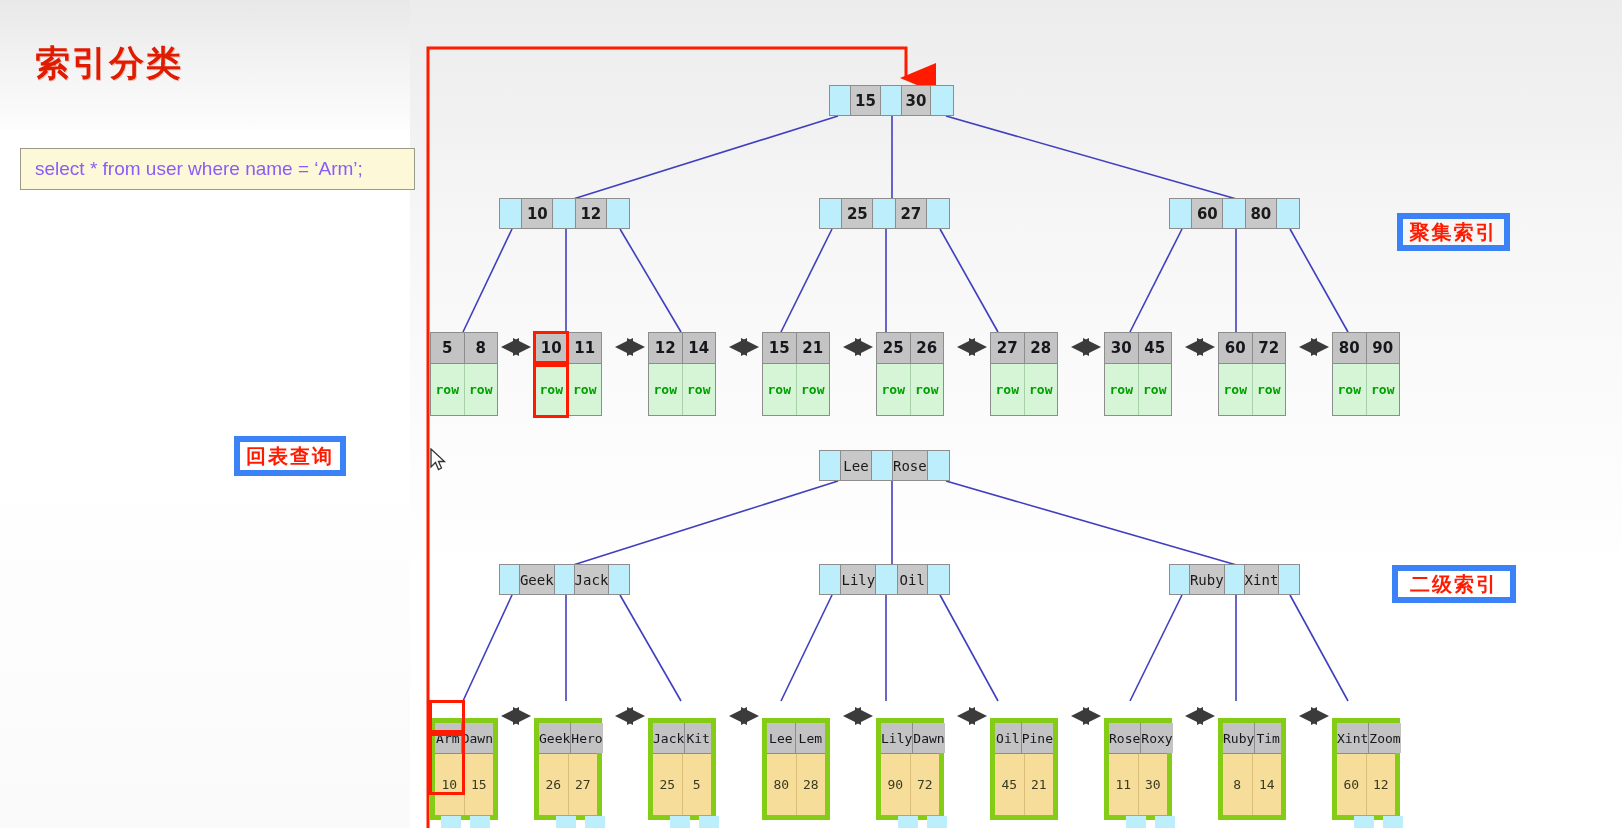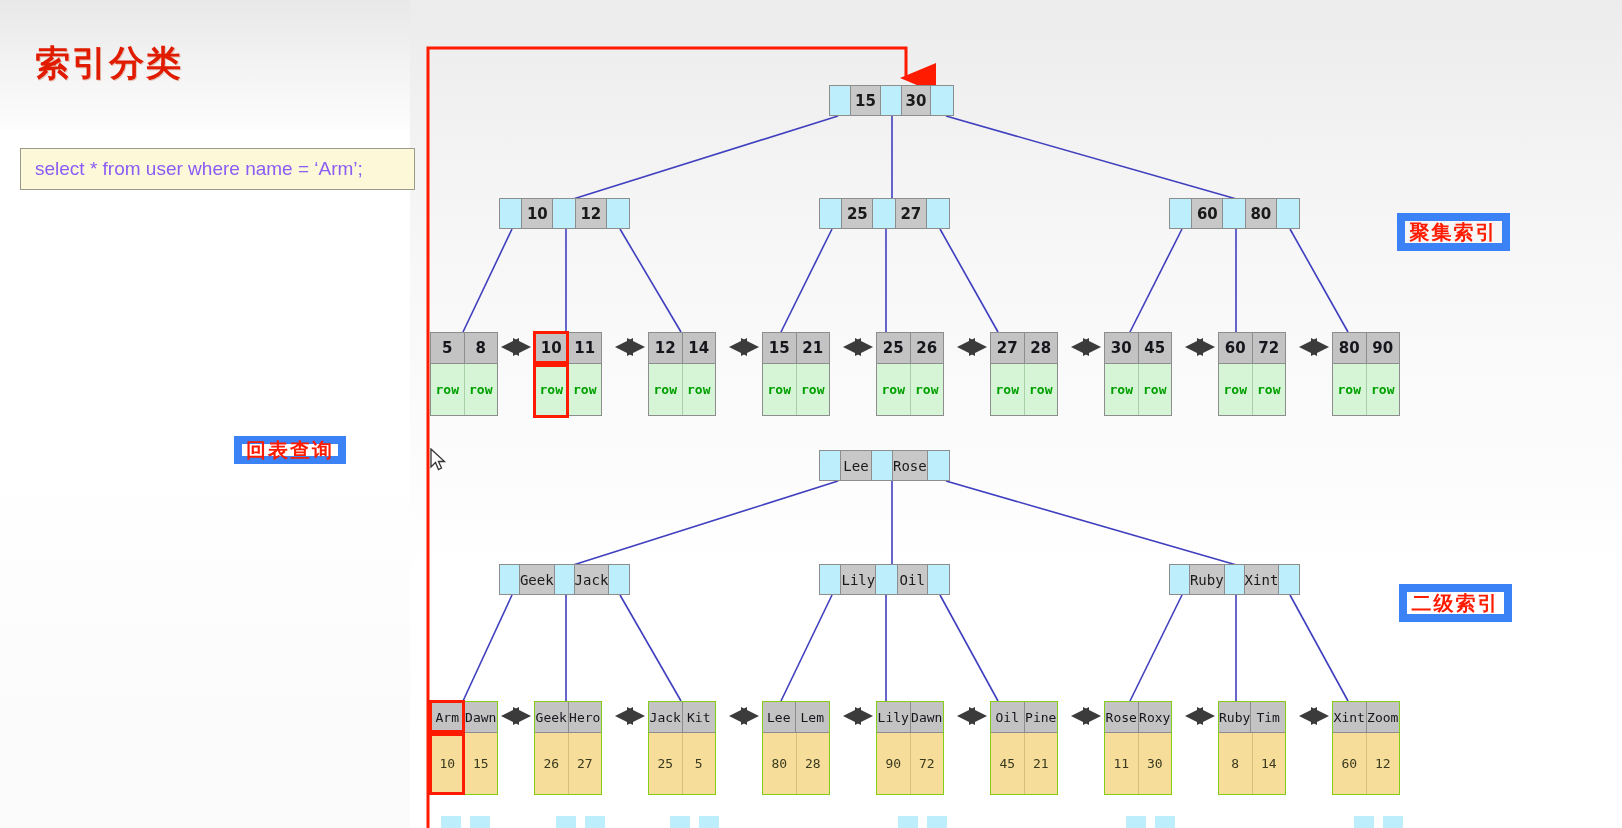--- a/index.html
+++ b/index.html
@@ -34,28 +34,28 @@
   #sql-box{
     position:absolute; left:20px; top:148px; width:395px; height:42px;
     background:#fdf8d8; border:1px solid #9a9a8a;
     display:flex; align-items:center; padding-left:14px;
   }
   #sql-text{ color:#8b5cf6; font-size:19px; white-space:nowrap;
     font-family:"Liberation Sans", sans-serif; }
 
   
   .callout{
-    position:absolute; border:8px solid #3b82f6; background:transparent;
+    position:absolute; border:6px solid #3b82f6; background:transparent;
     color:#ff1b00; font-size:20px; font-weight:bold; letter-spacing:2px;
     display:flex; align-items:center; justify-content:center;
     font-family:Liberation Mono, monospace;
   }
-  #callout-back-table{ left:234px; top:436px; width:112px; height:28px; }
+  #callout-back-table{ left:234px; top:436px; width:112px; height:40px; }
   #callout-clustered{ left:1397px; top:213px; width:113px; height:38px; }
-  #callout-secondary{ left:1392px; top:584px; width:113px; height:38px;margin-left:7px; }
+  #callout-secondary{ left:1392px; top:565px; width:124px; height:38px; }
 
   
   #links{ position:absolute; left:0; top:0; width:1622px; height:828px; }
 
   
   .node{ position:absolute; display:flex; border:1px solid #8d8d8d;
          background:#c8c8c8; }
   .ptr{ background:#bdeefc; border-right:1px solid #8d8d8d; }
   .ptr.last{ border-right:none; }
   .key{ background:#c8c8c8; border-right:1px solid #8d8d8d;
@@ -74,21 +74,21 @@
      font-family:"DejaVu Sans","Liberation Sans",sans-serif; }
   .leaf-key:last-child{ border-right:none; }
   .leaf-rows{ display:flex; height:52px; border-top:1px solid #8d8d8d; }
   .leaf-row{ display:flex; align-items:center; justify-content:center;
      background:#d6f5d6; border-right:1px solid #a8cfa8;
      color:#00a000; font-size:13px; font-weight:bold;
      font-family:"DejaVu Sans Mono","Liberation Mono",monospace; }
   .leaf-row:last-child{ border-right:none; }
 
   
-  .sleaf{ position:absolute; border:1px solid #84cc16; }
+  .sleaf{ position:absolute; border:5px solid #84cc16;margin-top:17px; }
   .sleaf-keys{ display:flex; height:30px; }
   .sleaf-key{ display:flex; align-items:center; justify-content:center;
      background:#c3c3c3; border-right:1px solid #8d8d8d;
      font-size:13px; color:#16161d;
      font-family:"DejaVu Sans Mono","Liberation Mono",monospace; }
   .sleaf-key:last-child{ border-right:none; }
   .sleaf-vals{ display:flex; height:62px; border-top:1px solid #8d8d8d; }
   .sleaf-val{ display:flex; align-items:center; justify-content:center;
      background:#f7dd9a; border-right:1px solid #d9bd78;
      color:#3a3a20; font-size:13px;

